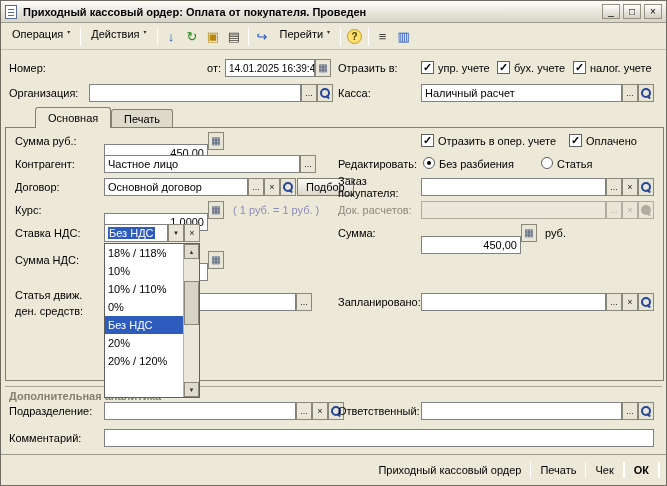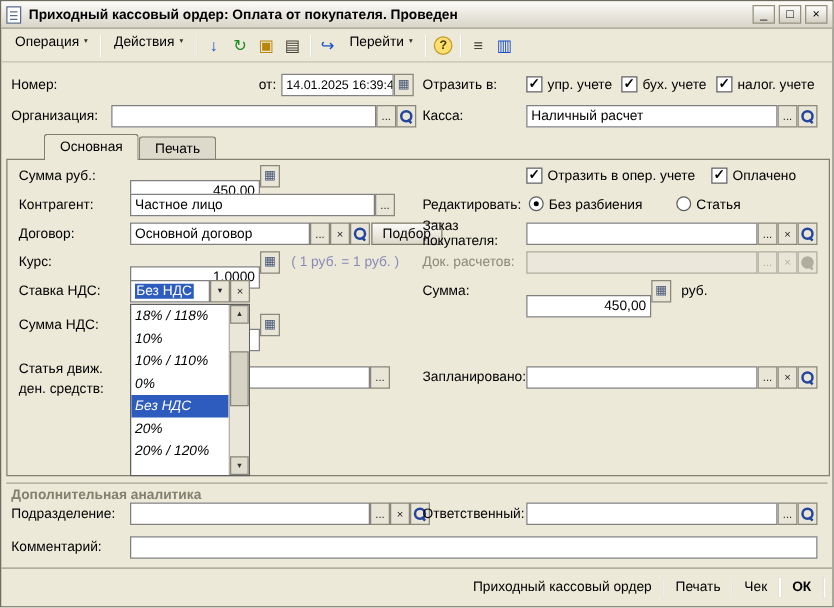--- a/index.html
+++ b/index.html
@@ -69,22 +69,22 @@
   .seltext { background:#2d5bbe; color:#fff; padding:0 1px; }
 
   
   .tab { position:absolute; border:1px solid #828072; border-bottom:none; background:#ddd9cb;
          display:flex; align-items:center; padding:0 12px; border-radius:3px 3px 0 0;margin-left:28px; }
   .tab.active { background:#ece9d8; z-index:3; }
   .panel { position:absolute; left:4px; top:126px; width:659px; height:254px;
            border:1px solid #828072; z-index:1; }
 
   
-  .dd { position:absolute; left:103px; top:242px; width:96px; height:138px; background:#fff;
-        border:1px solid #5f5f5f; z-index:10; display:flex;font-style:italic; }
+  .dd { position:absolute; left:103px; top:242px; width:96px; height:155px; background:#fff;
+        border:1px solid #5f5f5f; z-index:10; display:flex; }
   .dd-list { flex:1; overflow:hidden; }
   .dd-item { height:18px; line-height:18px; padding-left:3px; white-space:nowrap; }
   .dd-item.selected { background:#2d5bbe; color:#fff; }
   .dd-scroll { width:16px; background:#eae7da; border-left:1px solid #b5b1a3;
                display:flex; flex-direction:column; }
   .dd-arrow { height:15px; background:#e0dccd; border:1px solid #8a877b; display:flex;
               align-items:center; justify-content:center; font-size:6px; color:#333; }
   .dd-track { flex:1; position:relative; }
   .dd-thumb { position:absolute; left:0; top:22px; width:100%; height:44px; background:#d7d3c4;
               border:1px solid #8a877b; }

